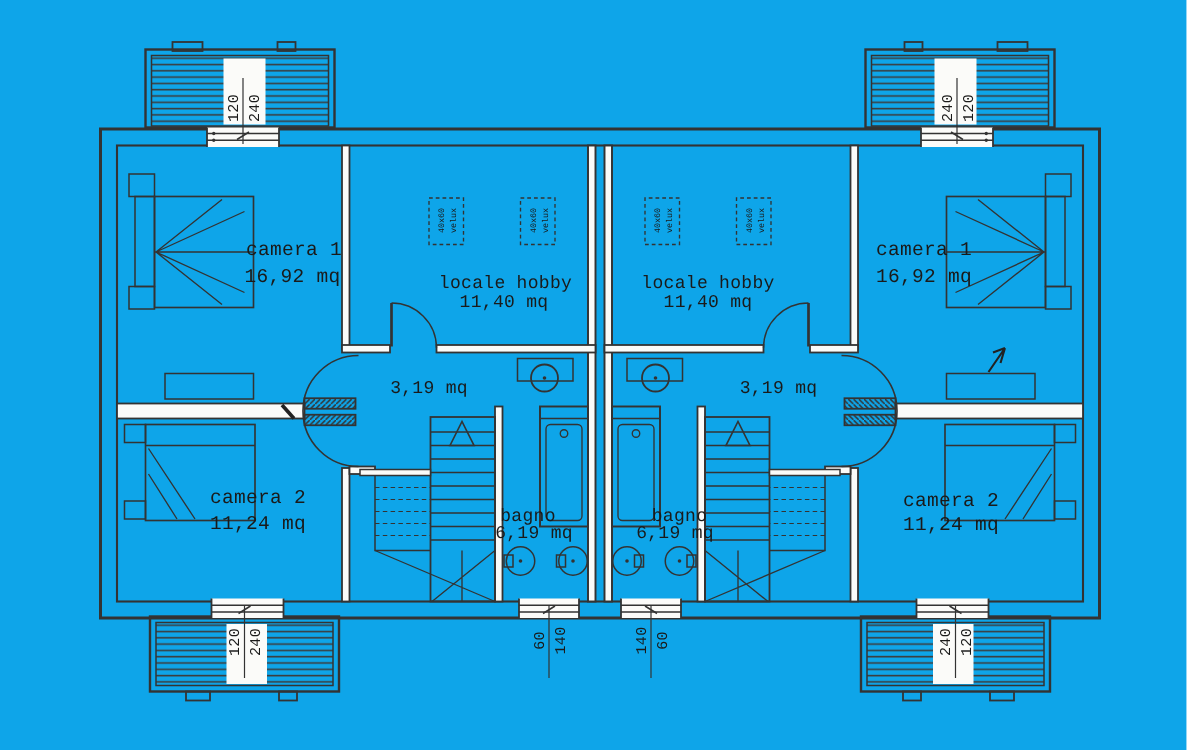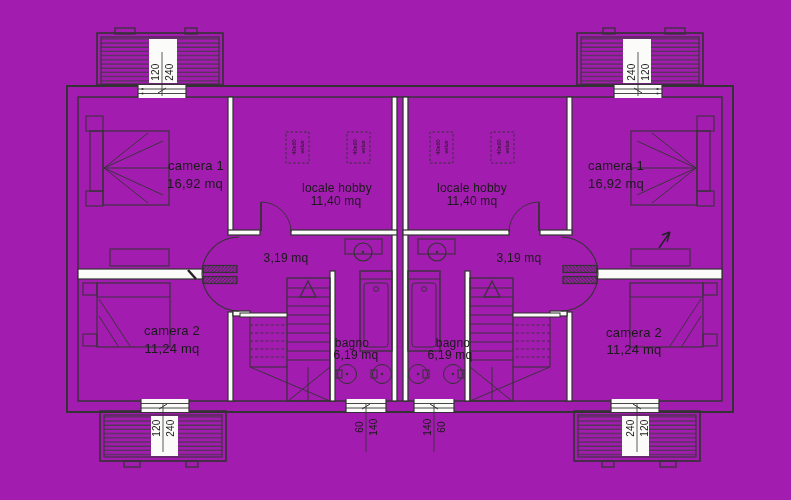--- a/index.html
+++ b/index.html
@@ -1,17 +1,17 @@
 <!DOCTYPE html>
 <html><head>
 <meta charset="utf-8">
 <style>
   html,body{margin:0;padding:0;background:#ffffff;}
-  .stage{position:relative;width:791px;height:500px;background:#a21caf;overflow:hidden;
-         font-family:Liberation Sans, sans-serif;}
+  .stage{position:relative;width:791px;height:500px;background:#0ea5e9;overflow:hidden;
+         font-family:Liberation Mono, monospace;}
   .stage svg{position:absolute;left:0;top:0;}
   text{fill:#1a1a1a;letter-spacing:.2px;}
   .room-name,.room-area{font-size:13px;}
   .room-sm{font-size:12px;}
   .dim{font-size:10px;}
   .velux-t{font-size:5.6px;letter-spacing:0;}
 </style>
 </head>
 <body>
 

